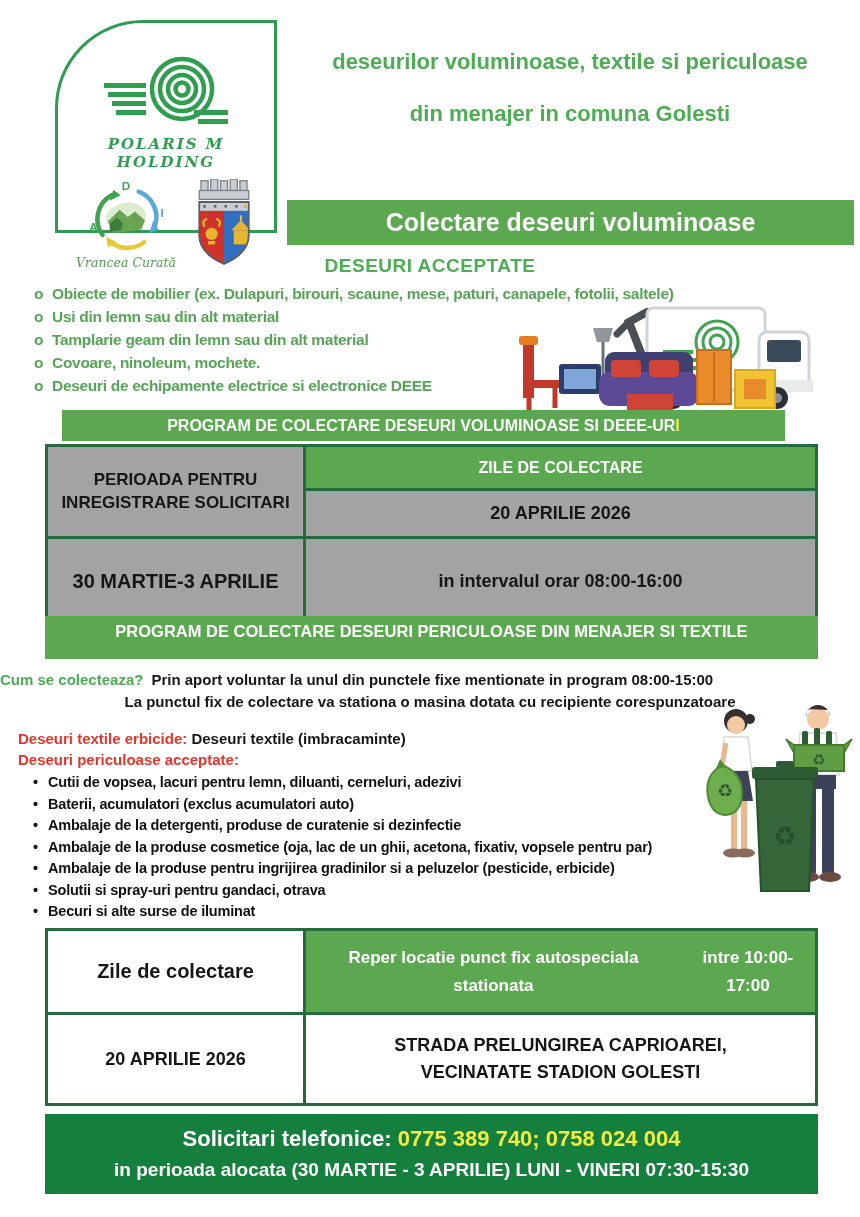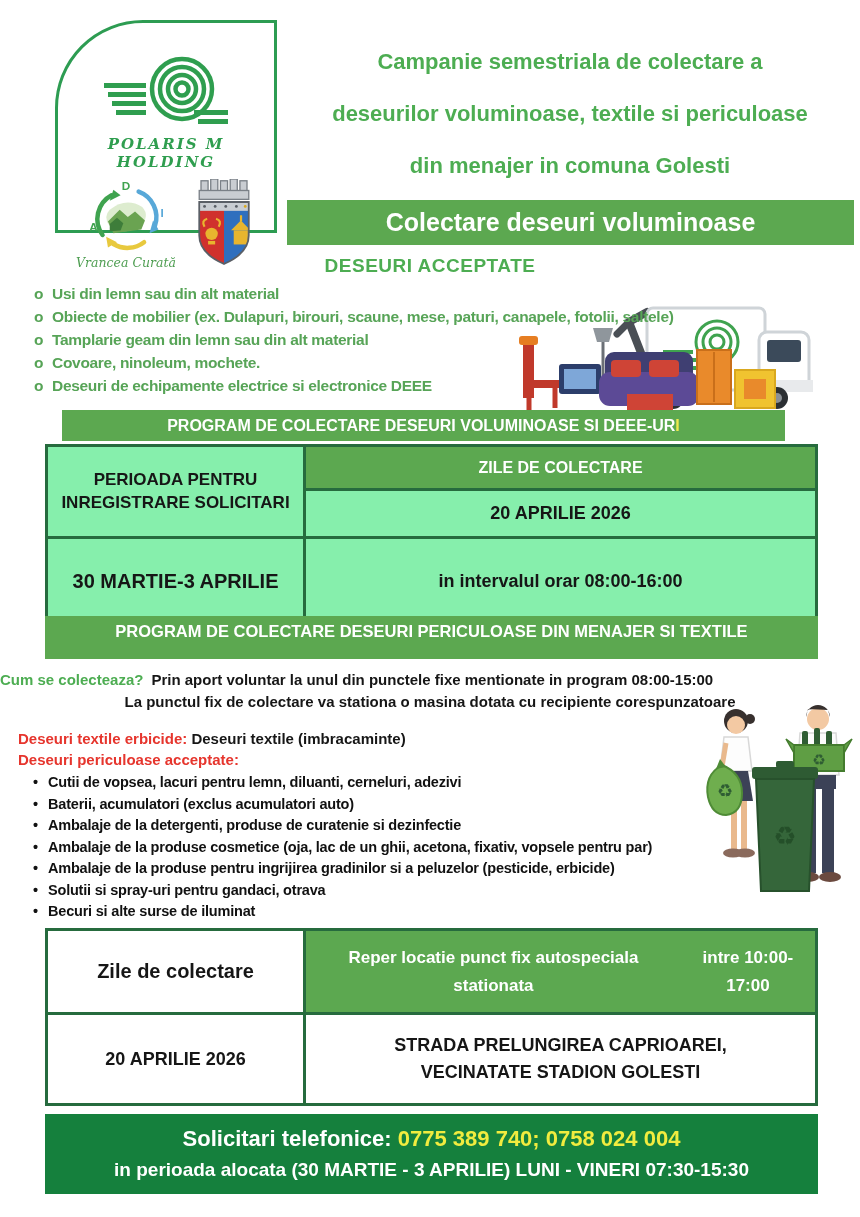--- a/index.html
+++ b/index.html
@@ -60,21 +60,21 @@
 
   
   .banner-program1 { left:62px; top:410px; width:723px; height:31px; font-size:16px; line-height:31px; }
   .banner-program1 .yellow-suffix { color:#ede94d; }
   .banner-program2 { left:45px; top:616px; width:773px; height:43px; font-size:16.5px; line-height:31px; }
 
   
   .table1 {
     left:45px; top:444px; width:773px;
     display:grid; grid-template-columns:258px 1fr; grid-template-rows:44px 48px 84px;
-    border:3px solid #266b3e; background:#86efac;
+    border:3px solid #266b3e; background:#a3a3a3;
   }
   .cell { display:flex; align-items:center; justify-content:center; text-align:center; }
   .t1-left-header { grid-row:1 / 3; border-right:3px solid #266b3e; border-bottom:3px solid #266b3e;
     font-weight:bold; font-size:17px; line-height:1.35; padding:0 12px; }
   .t1-green { background:#5ca850; color:#fff; font-weight:bold; font-size:16px; border-bottom:3px solid #266b3e; }
   .t1-date { font-weight:bold; font-size:18px; border-bottom:3px solid #266b3e; }
   .t1-period { border-right:3px solid #266b3e; font-weight:bold; font-size:20px; }
   .t1-interval { font-weight:bold; font-size:18px; }
 
   
@@ -188,21 +188,20 @@
         <polygon points="44,58 66,58 55,47" fill="#e8b52e"></polygon>
         <rect x="47" y="58" width="16" height="16" fill="#e8b52e"></rect>
         <rect x="54" y="41" width="2.5" height="7" fill="#e8b52e"></rect>
       </g>
       <path d="M8,26 h56 v38 q0,20 -28,32 q-28,-12 -28,-32 z" fill="none" stroke="#5a5f66" stroke-width="2"></path>
     </svg>
   </div>
 </div>
 
 <div class="abs main-title">
-  <div>Campanie semestriala de colectare a</div>
   <div>deseurilor voluminoase, textile si periculoase</div>
   <div>din menajer in comuna Golesti</div>
 </div>
 
 <div class="abs green-banner banner-voluminoase">Colectare deseuri voluminoase</div>
 
 <div class="abs accepted-heading">DESEURI ACCEPTATE</div>
 
 <svg class="abs truck-illo" width="312" height="142" viewBox="0 0 312 142">
 
@@ -249,22 +248,22 @@
   <rect x="192" y="58" width="34" height="54" fill="#e98a2b" stroke="#c96f1a" stroke-width="2"></rect>
   <line x1="209" y1="60" x2="209" y2="110" stroke="#c96f1a" stroke-width="2"></line>
 
   <rect x="230" y="78" width="40" height="38" fill="#f0c330" stroke="#d9a81f" stroke-width="2"></rect>
   <rect x="239" y="87" width="22" height="20" fill="#e98a2b"></rect>
 
   <rect x="122" y="102" width="46" height="18" fill="#cf4436"></rect>
 </svg>
 
 <ul class="abs accepted-list">
+  <li><span class="obullet">o</span><span>Obiecte de mobilier (ex. Dulapuri, birouri, scaune, mese, paturi, canapele, fotolii, saltele)</span></li>
   <li><span class="obullet">o</span><span>Usi din lemn sau din alt material</span></li>
-  <li><span class="obullet">o</span><span>Obiecte de mobilier (ex. Dulapuri, birouri, scaune, mese, paturi, canapele, fotolii, saltele)</span></li>
   <li><span class="obullet">o</span><span>Tamplarie geam din lemn sau din alt material</span></li>
   <li><span class="obullet">o</span><span>Covoare, ninoleum, mochete.</span></li>
   <li><span class="obullet">o</span><span>Deseuri de echipamente electrice si electronice DEEE</span></li>
 </ul>
 
 <div class="abs green-banner banner-program1">
   <span>PROGRAM DE COLECTARE DESEURI VOLUMINOASE SI DEEE-UR</span><span class="yellow-suffix">I</span>
 </div>
 
 <div class="abs table1">

